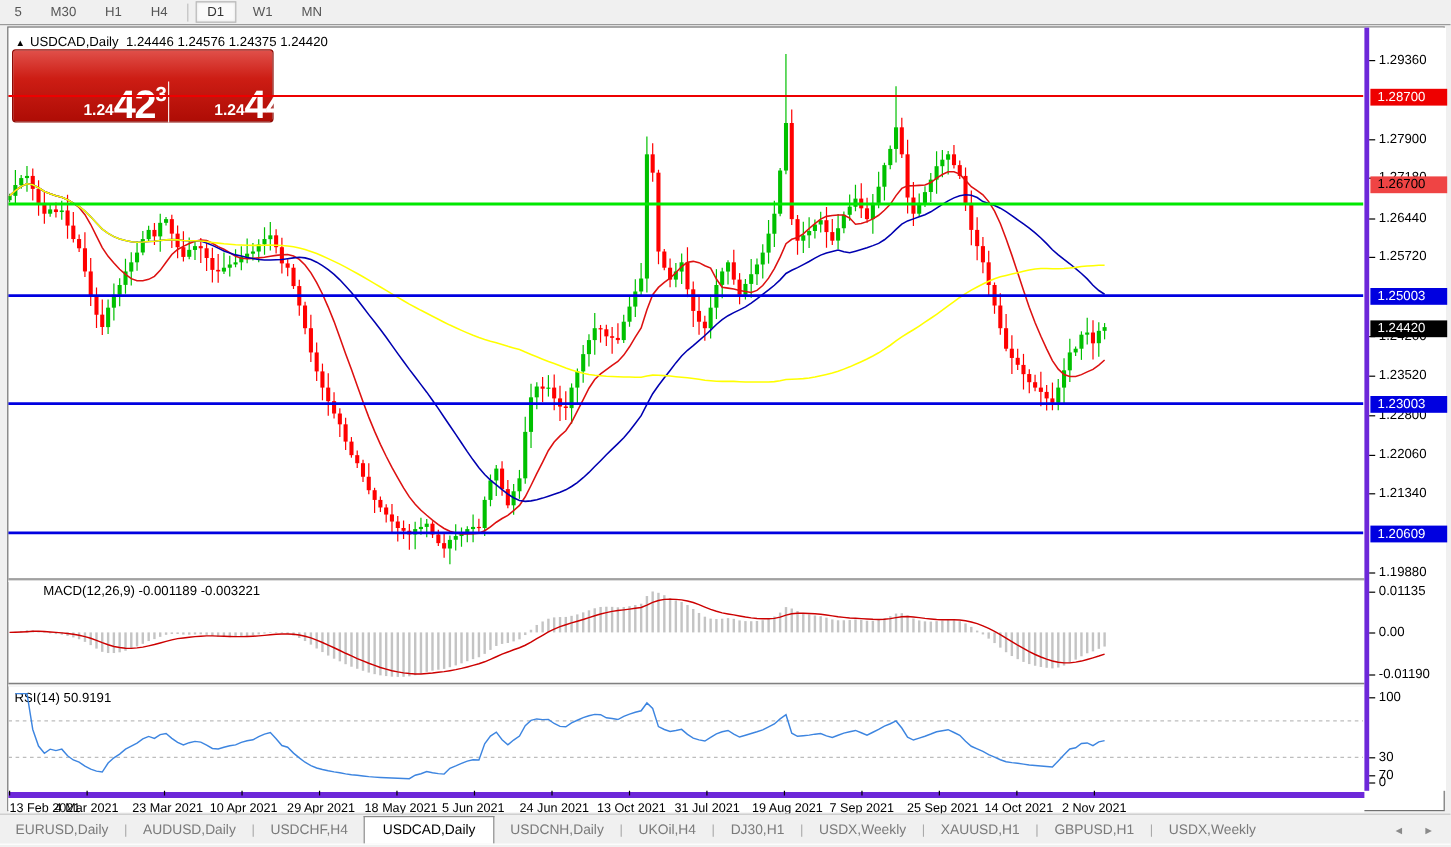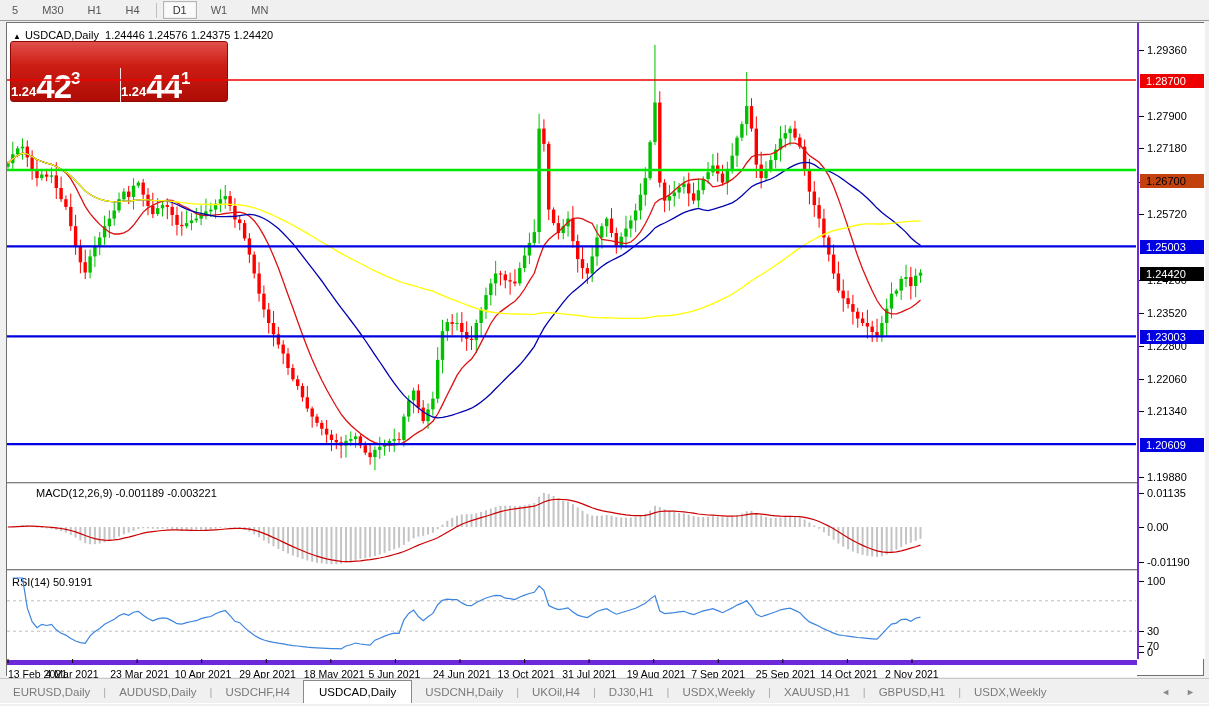--- a/index.html
+++ b/index.html
@@ -8,38 +8,38 @@
 
   
   #toolbar{position:absolute;left:0;top:0;width:1209px;height:21px;background:#f0f0f0;border-bottom:1px solid #9a9a9a;display:flex;align-items:center;}
   .tf-btn{font-size:11px;color:#555;padding:2px 9px;margin:0 2px;border:1px solid transparent;cursor:default;}
   .tf-btn.active{background:#fafafa;border:1px solid #b5b5b5;box-shadow:inset 0 0 2px #ddd;color:#333;}
   .tf-sep{width:1px;height:15px;background:#c0c0c0;margin:0 4px;}
 
   
   #chart-window{position:absolute;left:6px;top:22px;width:1198px;height:654px;background:#fff;border:1px solid #707070;}
   .panel-sep{position:absolute;left:0;width:1198px;height:3px;border-top:1px solid #808080;border-bottom:1px solid #fff;background:#d4d4d4;}
-  #axis-col{position:absolute;left:1130px;top:0;width:68px;height:636px;background:#fff;border-left:2px solid #6d28d9;}
+  #axis-col{position:absolute;left:1130px;top:0;width:68px;height:636px;background:#fff;border-left:4px solid #6d28d9;}
   .axis-label{position:absolute;left:8px;font-size:11px;color:#000;white-space:nowrap;}
   .axis-label:before{content:"";position:absolute;left:-8px;top:6px;width:5px;height:1px;background:#000;}
   .axis-badge{position:absolute;left:1px;width:64px;height:14px;font-size:11px;line-height:14px;padding-left:6px;color:#fff;white-space:nowrap;}
 
   #chart-header{position:absolute;left:6px;top:6px;font-size:11px;color:#000;}
   #chart-header .tri{font-size:8px;margin-right:4px;}
 
   
   #trade{position:absolute;left:3px;top:18px;width:218px;height:61px;background:linear-gradient(180deg,#e0504a 0%,#cd1d14 40%,#ae0c05 100%);border:1px solid #8d0a04;border-radius:3px;color:#fff;}
   #trade .row{position:absolute;left:0;top:0;width:100%;height:26px;display:flex;align-items:center;}
   .trade-btn{width:56px;height:22px;margin:2px;font-size:12px;color:#fff;text-align:center;line-height:22px;background:rgba(255,255,255,0.07);border-radius:3px;cursor:pointer;border-bottom:1px solid rgba(255,255,255,0.85);}
   #vol-group{flex:1;height:22px;margin:2px 1px;display:flex;background:#fff;border:1px solid #8a8a8a;}
   .spin{width:17px;background:linear-gradient(#f4f4f4,#d8d8d8);color:#335a8d;font-size:8px;text-align:center;line-height:20px;cursor:pointer;}
   .spin.dn{border-right:1px solid #bbb;}
   .spin.up{border-left:1px solid #bbb;}
   #vol-val{flex:1;color:#000;font-size:13px;text-align:right;line-height:20px;padding-right:5px;}
-  .quote{position:absolute;top:26px;height:34px;width:108px;text-align:left;white-space:nowrap;}
+  .quote{position:absolute;top:26px;height:34px;width:108px;text-align:right;white-space:nowrap;margin-left:20px;}
   .quote.sell{left:0;}
   .quote.buy{left:109px;border-left:1px solid rgba(255,255,255,0.9);}
   .q-small{font-size:13px;font-weight:bold;vertical-align:baseline;position:relative;top:-2px;}
   .q-big{font-size:33px;font-weight:bold;letter-spacing:-1px;}
   .q-sup{font-size:17px;font-weight:bold;vertical-align:top;position:relative;top:1px;}
 
   .ind-label{position:absolute;left:5px;font-size:11px;color:#000;}
 
   
   #date-axis{position:absolute;left:0;top:637px;width:1130px;height:17px;background:#fff;border-top:5px solid #6d28d9;}
@@ -115,21 +115,21 @@
         <div class="axis-label" style="top: 119.4px;">1.27180</div>
         <div class="axis-label" style="top: 152.7px;">1.26440</div>
         <div class="axis-label" style="top: 185.1px;">1.25720</div>
         <div class="axis-label" style="top: 250.8px;">1.24260</div>
         <div class="axis-label" style="top: 284.1px;">1.23520</div>
         <div class="axis-label" style="top: 316.5px;">1.22800</div>
         <div class="axis-label" style="top: 349.8px;">1.22060</div>
         <div class="axis-label" style="top: 382.2px;">1.21340</div>
         <div class="axis-label" style="top: 447.9px;">1.19880</div>
         <div class="axis-badge" style="top: 51px; background: rgb(238, 0, 0); color: rgb(255, 255, 255);">1.28700</div>
-        <div class="axis-badge" style="top: 151px; background: #c2410c; color: rgb(0, 0, 0);">1.26700</div>
+        <div class="axis-badge" style="top: 124px; background: #ef4444; color: rgb(0, 0, 0);">1.26700</div>
         <div class="axis-badge" style="top: 217.365px; background: rgb(0, 0, 224); color: rgb(255, 255, 255);">1.25003</div>
         <div class="axis-badge" style="top: 243.6px; background: rgb(0, 0, 0); color: rgb(255, 255, 255);">1.24420</div>
         <div class="axis-badge" style="top: 307.365px; background: rgb(0, 0, 224); color: rgb(255, 255, 255);">1.23003</div>
         <div class="axis-badge" style="top: 415.095px; background: rgb(0, 0, 224); color: rgb(255, 255, 255);">1.20609</div>
         <div class="axis-label" style="top: 464px;">0.01135</div>
         <div class="axis-label" style="top: 498px;">0.00</div>
         <div class="axis-label" style="top: 533px;">-0.01190</div>
         <div class="axis-label" style="top: 552px;">100</div>
         <div class="axis-label" style="top: 571.8px; margin-top: 45px;">70</div>
         <div class="axis-label" style="top: 602.2px;">30</div>

